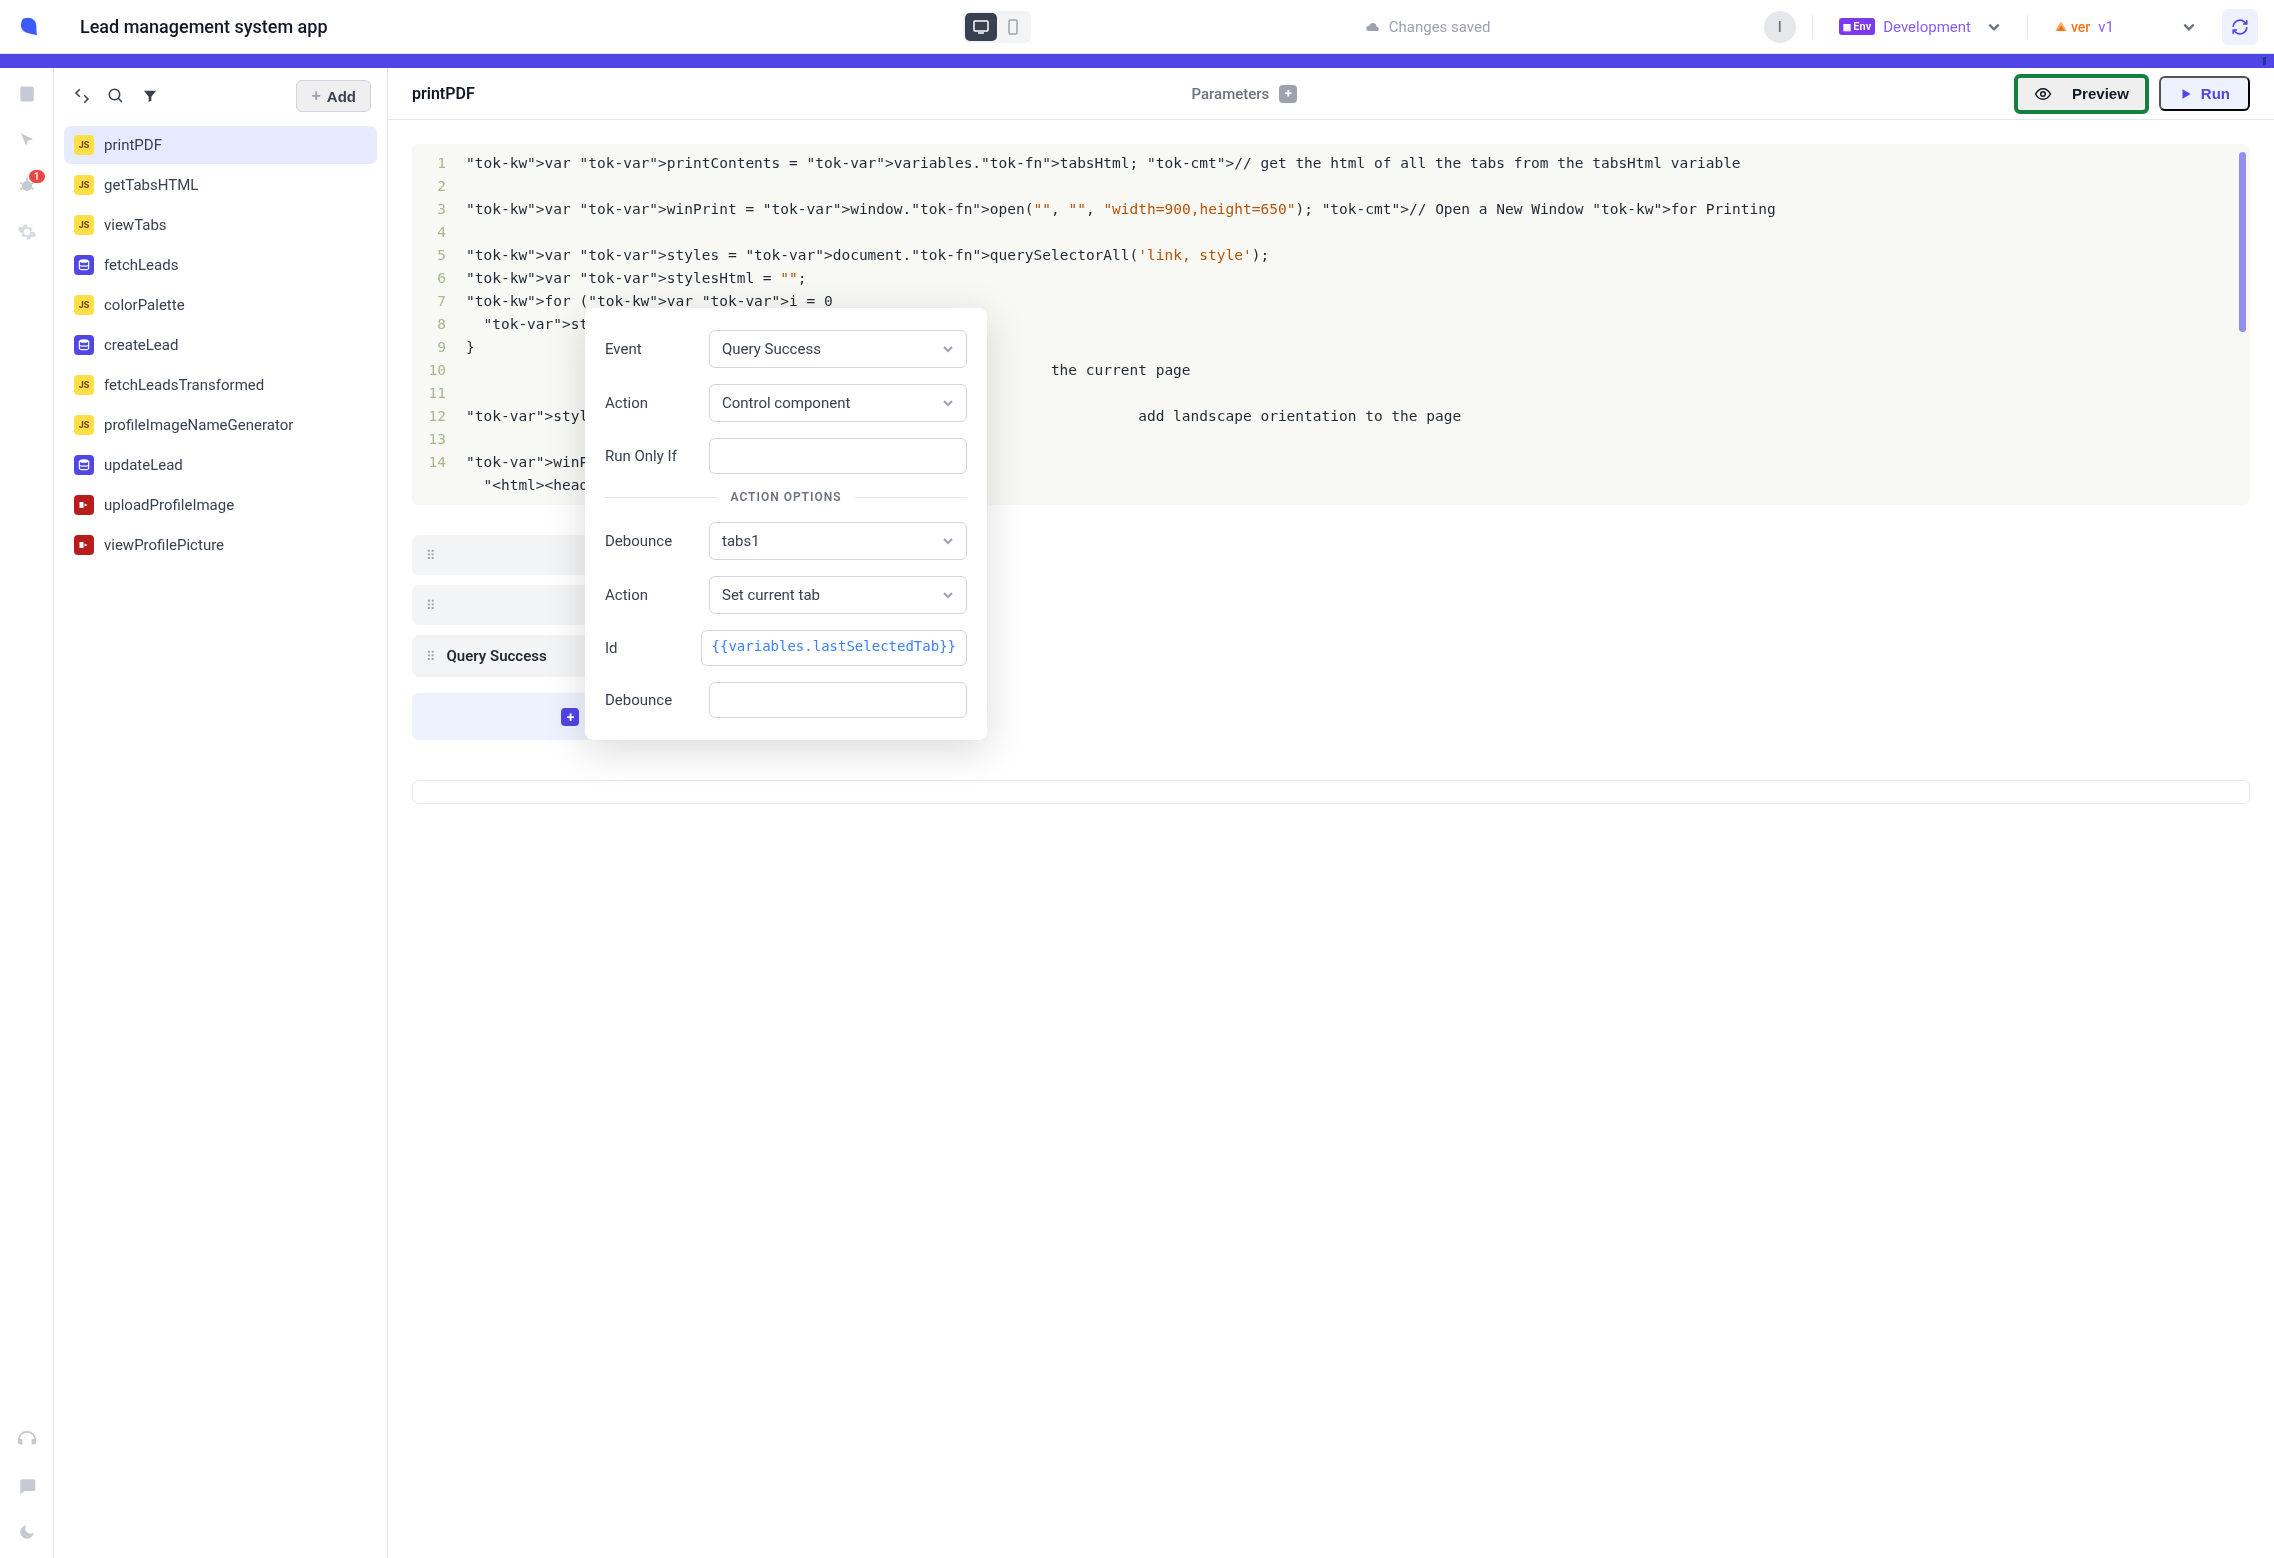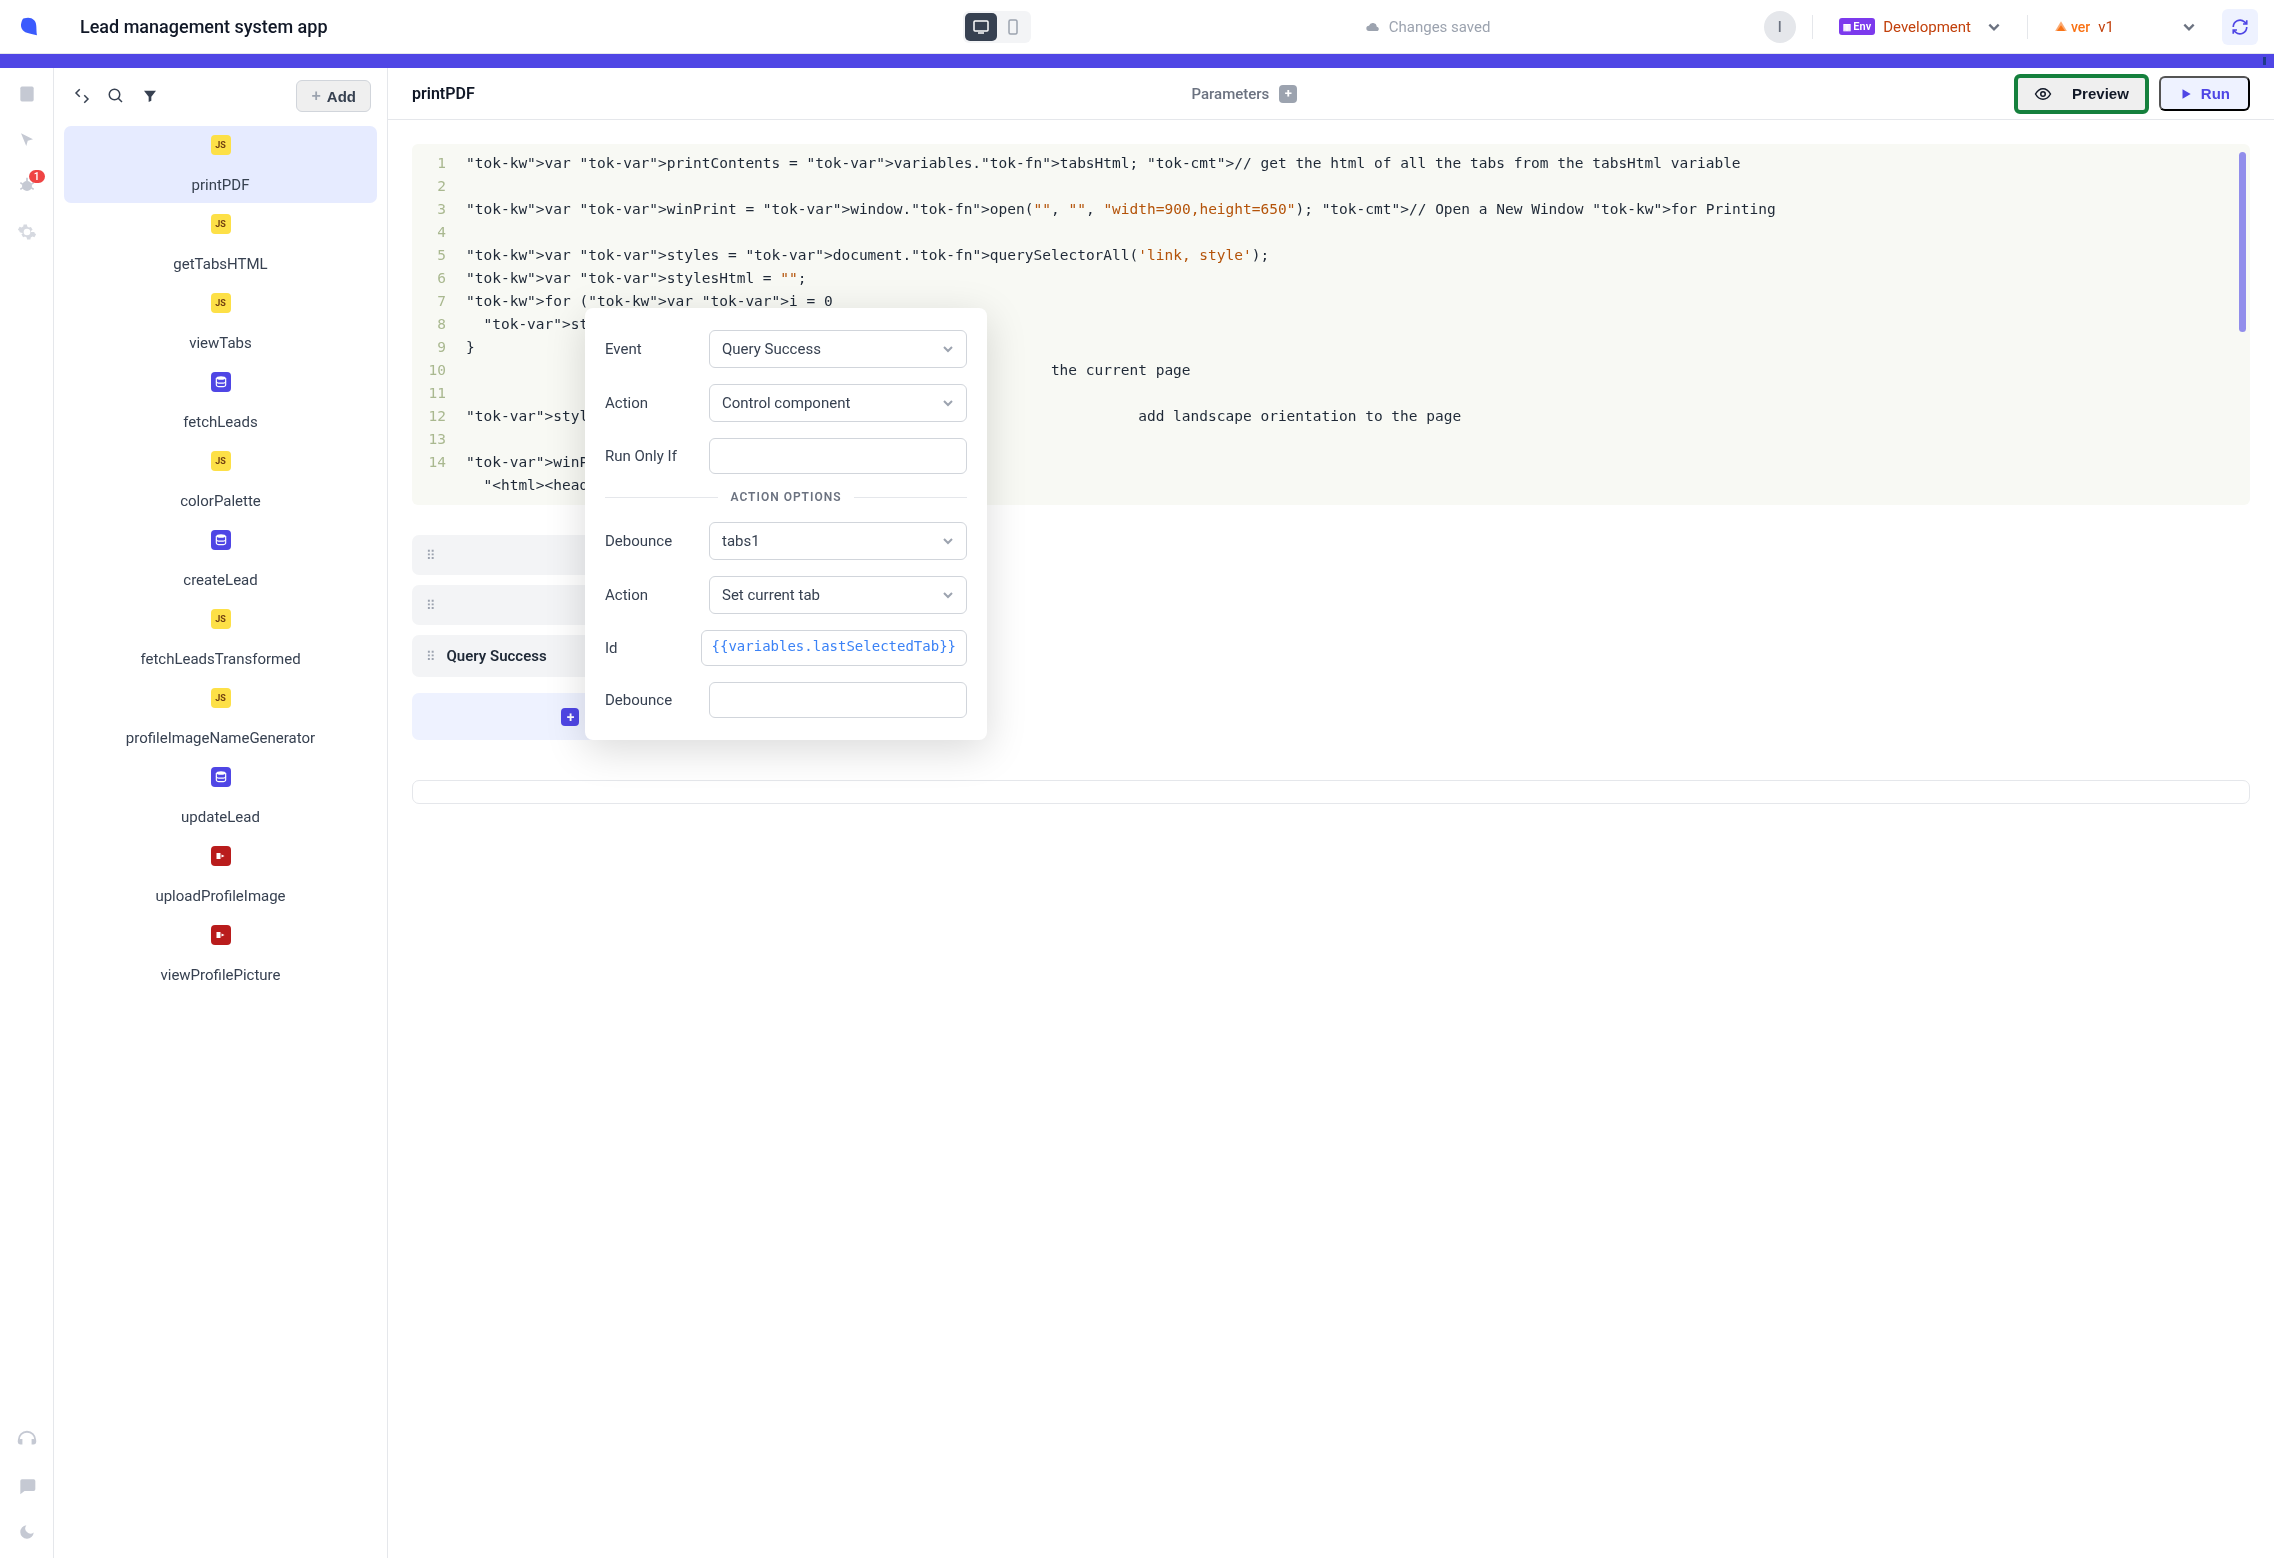--- a/index.html
+++ b/index.html
@@ -14,21 +14,21 @@
 .header-spacer { flex: 1; }
 .device-toggle { display: flex; background: #f3f4f6; border-radius: 6px; padding: 2px; }
 .device-btn { width: 32px; height: 28px; display: flex; align-items: center; justify-content: center; border-radius: 5px; color: #9ca3af; }
 .device-btn.active { background: #374151; color: #fff; }
 .save-status { display: flex; align-items: center; gap: 8px; color: #9ca3af; font-size: 15px; }
 .cloud-icon { width: 16px; height: 16px; }
 .avatar-badge { width: 32px; height: 32px; border-radius: 50%; background: #e5e7eb; display: flex; align-items: center; justify-content: center; color: #6b7280; font-weight: 500; }
 .vdiv { width: 1px; height: 24px; background: #e5e7eb; }
 .env-selector, .ver-selector { display: flex; align-items: center; gap: 8px; padding: 6px 10px; border-radius: 6px; }
 .env-tag { background: #7c3aed; color: #fff; font-size: 11px; padding: 2px 4px; border-radius: 3px; font-weight: 600; display:flex; align-items: center; gap:2px;}
-.env-value { color: #c2410c; font-size: 15px; }
+.env-value { color: #8b5cf6; font-size: 15px; }
 .ver-tag { display:flex; align-items:center; gap:3px; color: #f97316; font-size: 14px; font-weight:500;}
 .ver-tag svg { color:#f97316; }
 .chevron { width: 14px; height: 14px; color: #6b7280; margin-left: 8px; }
 .refresh-btn { width: 36px; height: 36px; border-radius: 6px; background: #eef2ff; display: flex; align-items: center; justify-content: center; color: #4f46e5; }
 
 
 .canvas-strip { height: 14px; background: #4f46e5; position: relative; }
 .canvas-strip::after { content:""; position:absolute; right:8px; top:3px; width:3px; height:8px; background:#1e3a8a;}
 
 
@@ -39,21 +39,21 @@
 .rail-item { width: 24px; height: 24px; color: #c5c9d3; position: relative; display:flex; align-items:center; justify-content:center; }
 .badge-red { position: absolute; top: -4px; right: -6px; background: #ef4444; color: #fff; font-size: 10px; border-radius: 8px; padding: 1px 5px; font-weight:600;}
 
 
 .sidebar { width: 334px; border-right: 1px solid #e5e7eb; display: flex; flex-direction: column; padding: 12px 10px; }
 .sidebar-toolbar { display: flex; align-items: center; gap: 10px; margin-bottom: 14px; padding: 0 6px;}
 .sidebar-toolbar .tool { width: 24px; height: 24px; color: #374151; display:flex; align-items:center; justify-content:center;}
 .add-btn { margin-left: auto; display: flex; align-items: center; gap: 6px; padding: 6px 14px; border: 1px solid #d1d5db; border-radius: 6px; font-weight: 600; color: #374151; font-size:15px;}
 .add-btn .plus { color: #9ca3af; font-size: 16px; }
 .query-list { display: flex; flex-direction: column; gap: 2px; }
-.query-item { display: flex; align-items: center; gap: 21px; padding: 9px 10px; border-radius: 7px; cursor: pointer; font-size:15px; color:#374151;flex-direction:column;}
+.query-item { display: flex; align-items: center; gap: 10px; padding: 9px 10px; border-radius: 7px; cursor: pointer; font-size:15px; color:#374151;}
 .query-item.active { background: #e6ebff; }
 .query-icon { width: 20px; height: 20px; border-radius: 4px; display: flex; align-items: center; justify-content: center; font-size: 9px; font-weight: 700; flex-shrink:0;}
 .query-icon.js { background: #fde047; color: #713f12; }
 .query-icon.db { background: #4f46e5; color: #fff; }
 .query-icon.api { background: #b91c1c; color: #fff; }
 
 
 .main { flex: 1; display: flex; flex-direction: column; min-width: 0; }
 .main-header { display: flex; align-items: center; height: 52px; padding: 0 24px; border-bottom: 1px solid #e5e7eb; }
 .main-title { font-weight: 600; font-size: 16px; color: #111827; }

